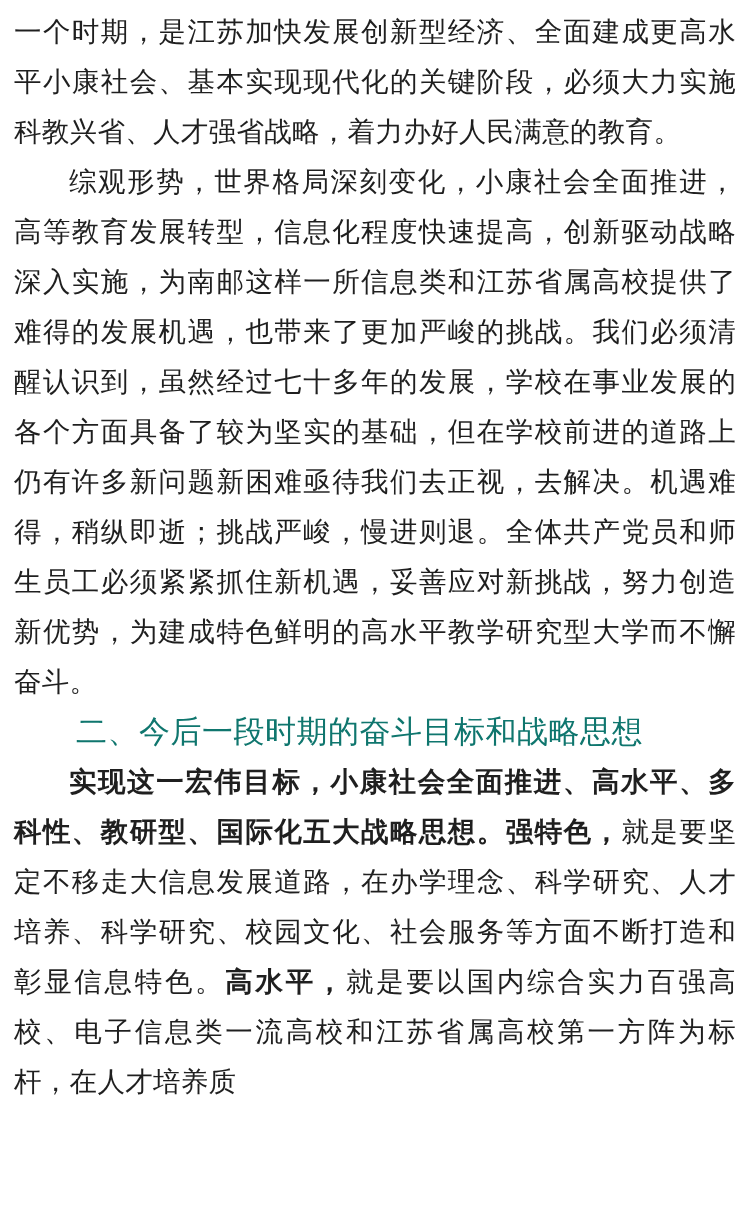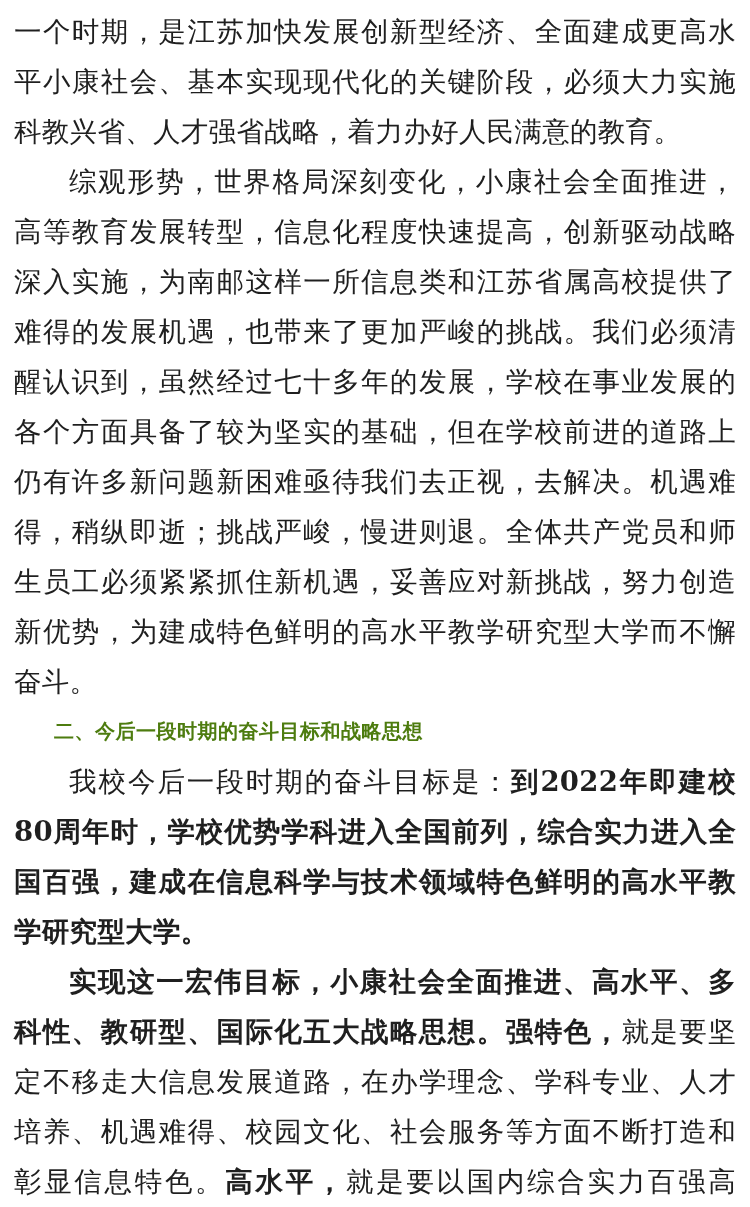--- a/index.html
+++ b/index.html
@@ -27,44 +27,41 @@
     text-align: justify;
     text-justify: inter-ideograph;
     margin: 0;
     letter-spacing: 0.3px;
     color: #1f1f1f;
   }
   .indent {
     text-indent: 2em;
   }
   .heading {
-    font-size: 20px;
+    font-size: 31px;
     line-height: 50px;
-    font-weight: bold;
+    font-weight: normal;
     text-indent: 2em;
     margin: 0;
     letter-spacing: 0.5px;
-    color: #4d7c0f;
+    color: #0f766e;
   }
   .bold {
     font-weight: bold;
   }
 </style>
 </head>
 <body>
 
 <div class="page">
 
   <p class="para">一个时期，是江苏加快发展创新型经济、全面建成更高水平小康社会、基本实现现代化的关键阶段，必须大力实施科教兴省、人才强省战略，着力办好人民满意的教育。</p>
 
   <p class="para indent">综观形势，世界格局深刻变化，小康社会全面推进，高等教育发展转型，信息化程度快速提高，创新驱动战略深入实施，为南邮这样一所信息类和江苏省属高校提供了难得的发展机遇，也带来了更加严峻的挑战。我们必须清醒认识到，虽然经过七十多年的发展，学校在事业发展的各个方面具备了较为坚实的基础，但在学校前进的道路上仍有许多新问题新困难亟待我们去正视，去解决。机遇难得，稍纵即逝；挑战严峻，慢进则退。全体共产党员和师生员工必须紧紧抓住新机遇，妥善应对新挑战，努力创造新优势，为建成特色鲜明的高水平教学研究型大学而不懈奋斗。</p>
 
   <h2 class="heading">二、今后一段时期的奋斗目标和战略思想</h2>
 
-  <p class="para indent">
-    <span>我校今后一段时期的奋斗目标是：</span><span class="bold">到2022年即建校80周年时，学校优势学科进入全国前列，综合实力进入全国百强，建成在信息科学与技术领域特色鲜明的高水平教学研究型大学。</span>
-  </p>
 
   <p class="para indent">
-    <span class="bold">实现这一宏伟目标，小康社会全面推进、高水平、多科性、教研型、国际化五大战略思想。强特色，</span><span>就是要坚定不移走大信息发展道路，在办学理念、学科专业、人才培养、机遇难得、校园文化、社会服务等方面不断打造和彰显信息特色。</span><span class="bold">高水平，</span><span>就是要以国内综合实力百强高校、电子信息类一流高校和江苏省属高校第一方阵为标杆，在人才培养质</span>
+    <span class="bold">实现这一宏伟目标，小康社会全面推进、高水平、多科性、教研型、国际化五大战略思想。强特色，</span><span>就是要坚定不移走大信息发展道路，在办学理念、科学研究、人才培养、科学研究、校园文化、社会服务等方面不断打造和彰显信息特色。</span><span class="bold">高水平，</span><span>就是要以国内综合实力百强高校、电子信息类一流高校和江苏省属高校第一方阵为标杆，在人才培养质</span>
   </p>
 
 </div>
 
 </body></html>

